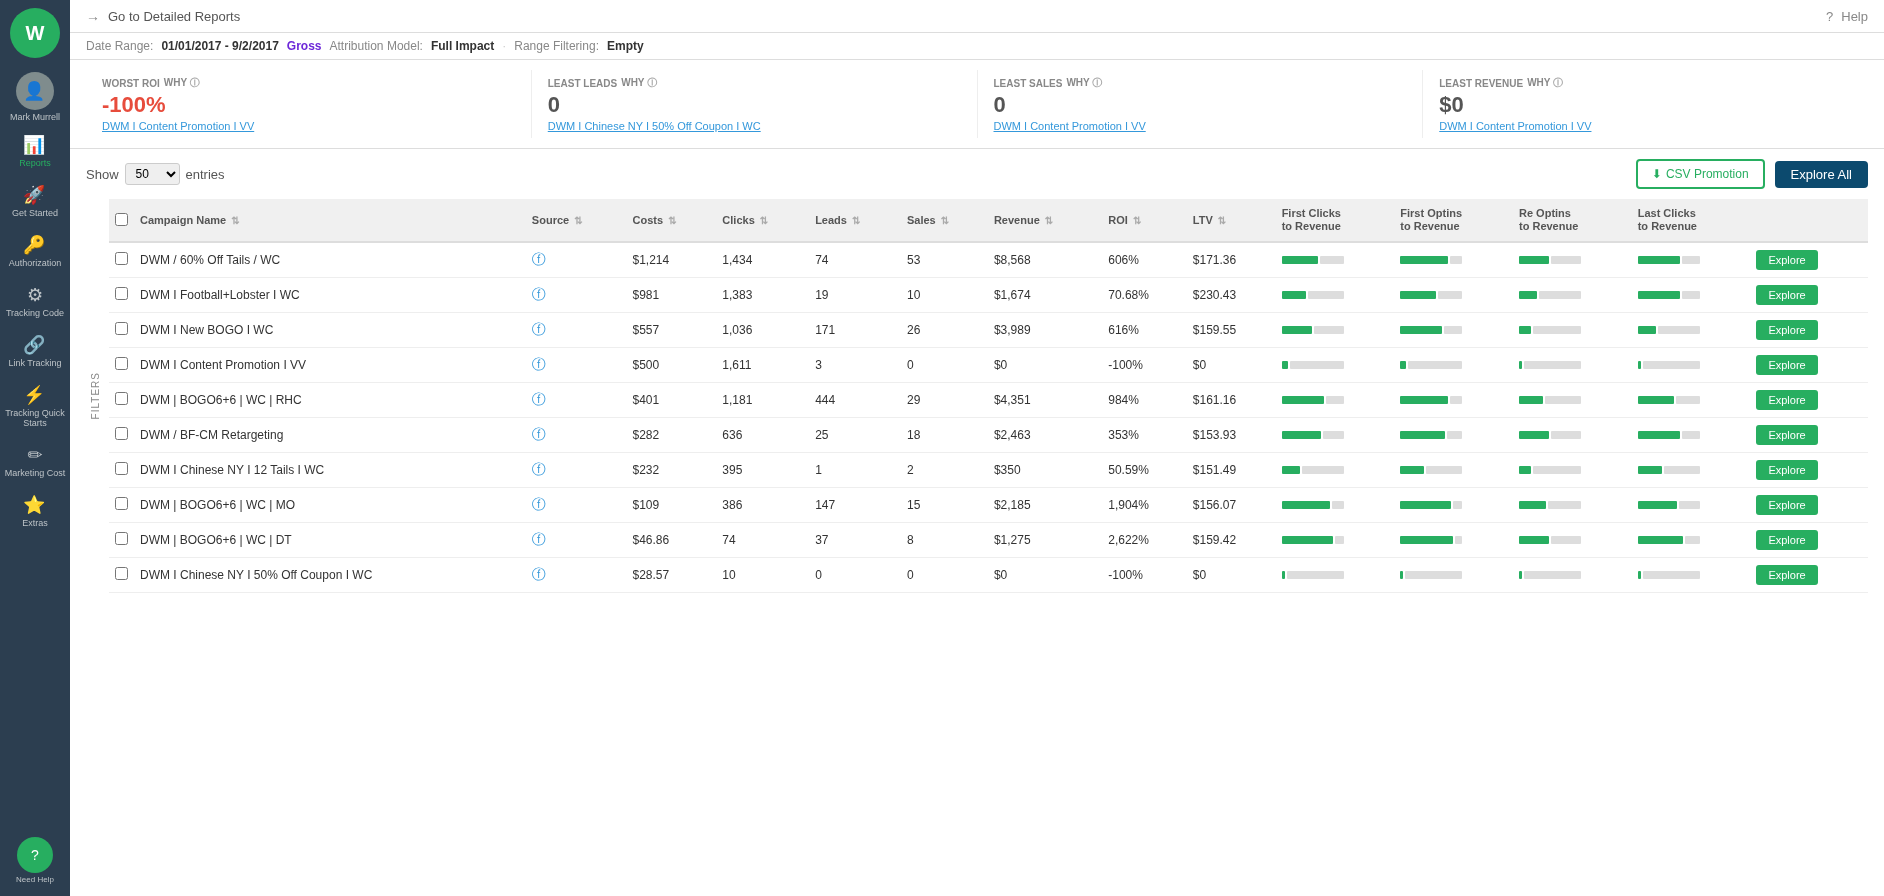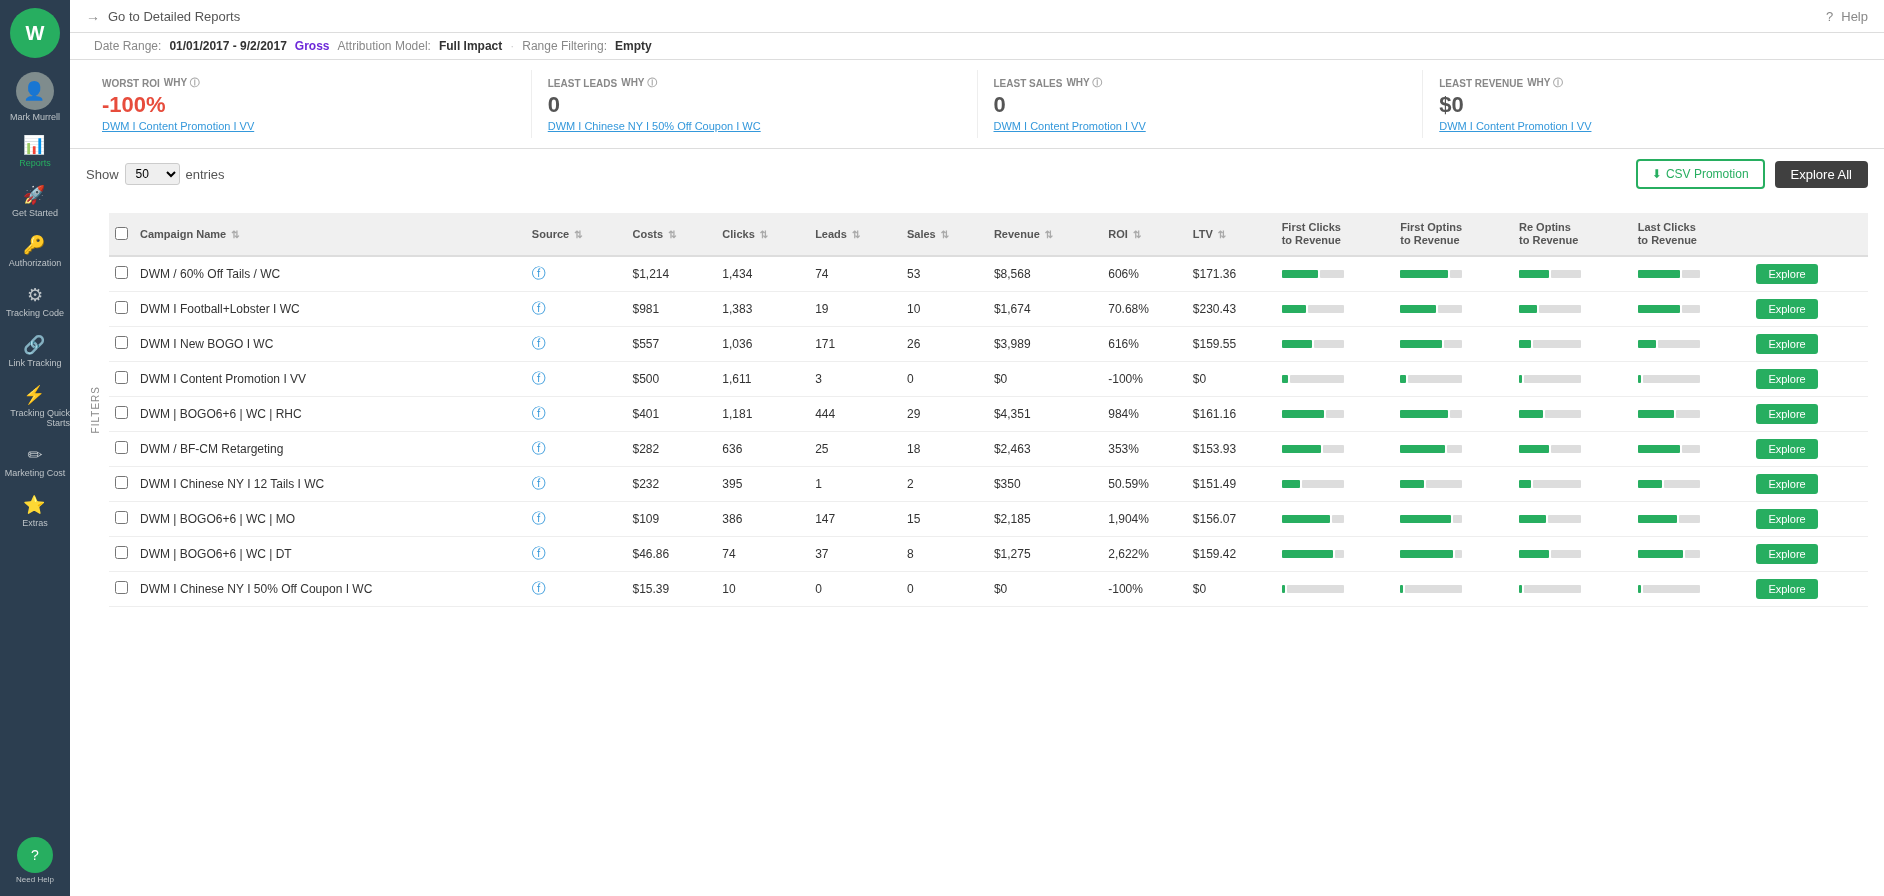--- a/index.html
+++ b/index.html
@@ -57,21 +57,21 @@
     }
     .sidebar-item.active {
       color: #27ae60;
     }
     .sidebar-item .icon {
       font-size: 18px;
       margin-bottom: 2px;
     }
     .sidebar-item .label {
       font-size: 9px;
-      text-align: right;
+      text-align: center;
     }
 
     
     .main {
       flex: 1;
       display: flex;
       flex-direction: column;
       overflow: hidden;
     }
 
@@ -100,21 +100,21 @@
       align-items: center;
       gap: 8px;
       color: #888;
       font-size: 13px;
     }
 
     
     .filterbar {
       background: #fff;
       border-bottom: 1px solid #ddd;
-      padding: 6px 24px;
+      padding: 6px 16px;
       display: flex;
       align-items: center;
       gap: 8px;
       font-size: 12px;
       color: #555;
       text-align: right;
     }
     .filterbar span.label { color: #888; }
     .filterbar span.value { color: #333; font-weight: bold; }
     .filterbar span.sep { color: #ccc; }
@@ -167,21 +167,21 @@
     .table-section {
       flex: 1;
       overflow-y: auto;
       background: #fff;
       padding: 10px 16px;
     }
     .table-controls {
       display: flex;
       align-items: center;
       justify-content: space-between;
-      margin-bottom: 24px;
+      margin-bottom: 10px;
     }
     .show-entries {
       display: flex;
       align-items: center;
       gap: 6px;
       font-size: 13px;
       color: #555;
     }
     .show-entries select {
       padding: 2px 6px;
@@ -195,21 +195,21 @@
       color: #27ae60;
       padding: 6px 14px;
       border-radius: 4px;
       font-size: 12px;
       cursor: pointer;
       display: flex;
       align-items: center;
       gap: 4px;
     }
     .explore-all-btn {
-      background: #404040;
+      background: #0c4a6e;
       border: none;
       color: #fff;
       padding: 6px 16px;
       border-radius: 4px;
       font-size: 13px;
       cursor: pointer;
     }
 
     
     .data-table {
@@ -811,21 +811,21 @@
     <td>
       <button class="explore-btn">Explore</button>
     </td>
   </tr>
               <tr>
     <td class="checkbox-cell">
       <input type="checkbox" style="">
     </td>
     <td class="campaign-name-cell">DWM I Chinese NY I 50% Off Coupon I WC</td>
     <td><span class="info-icon">ⓕ</span></td>
-    <td>$15.39</td>
+    <td>$28.57</td>
     <td>10</td>
     <td>0</td>
     <td>0</td>
     <td>$0</td>
     <td class="roi-negative">-100%</td>
     <td>$0</td>
     <td>
                   <div class="mini-bar">
       <div class="mini-bar-seg bar-green" style="width:3px;"></div>
       <div class="mini-bar-seg bar-gray" style="width:57px;"></div>

